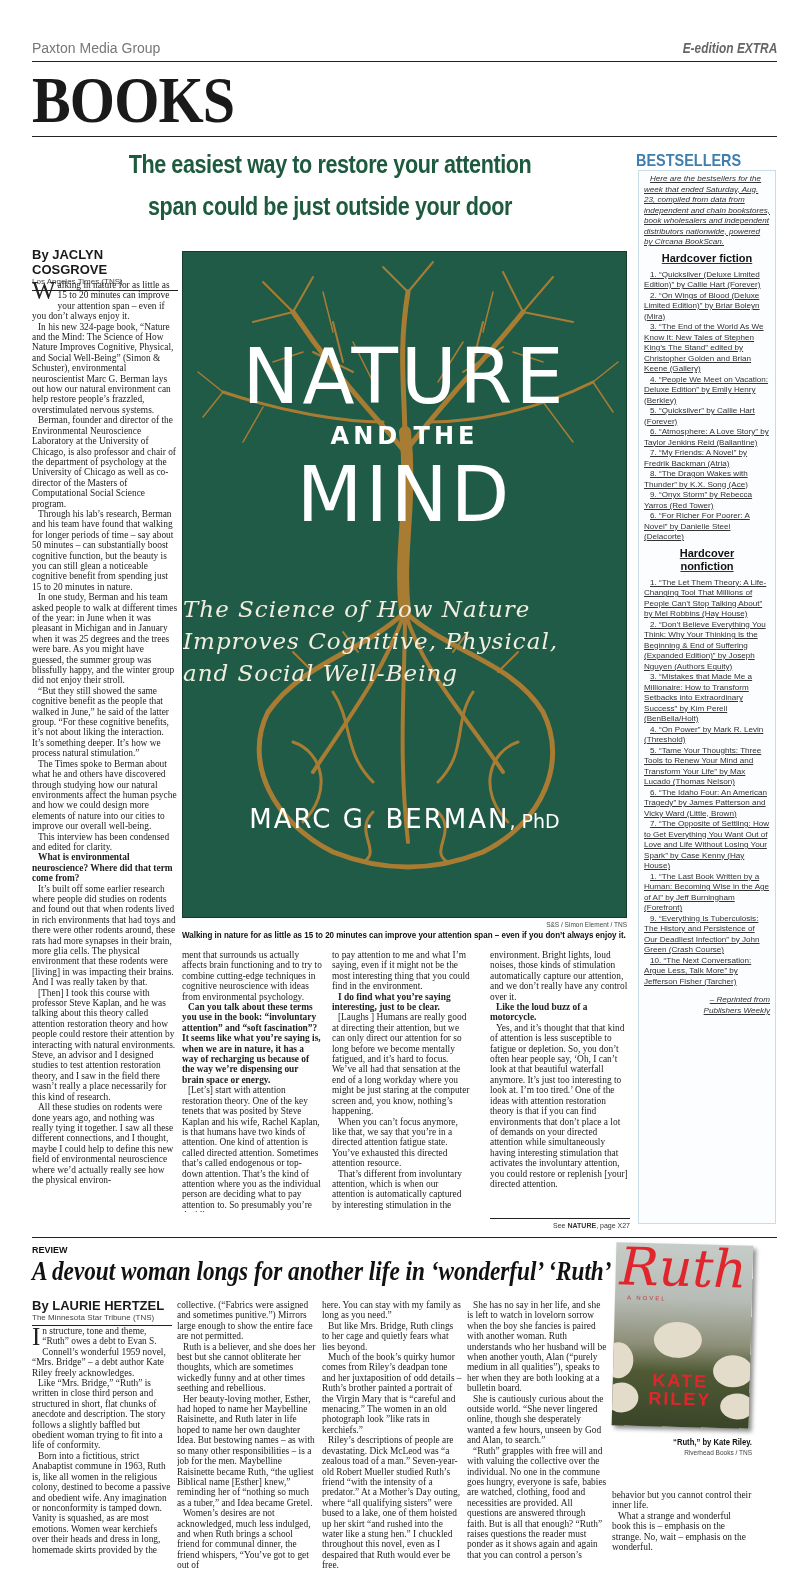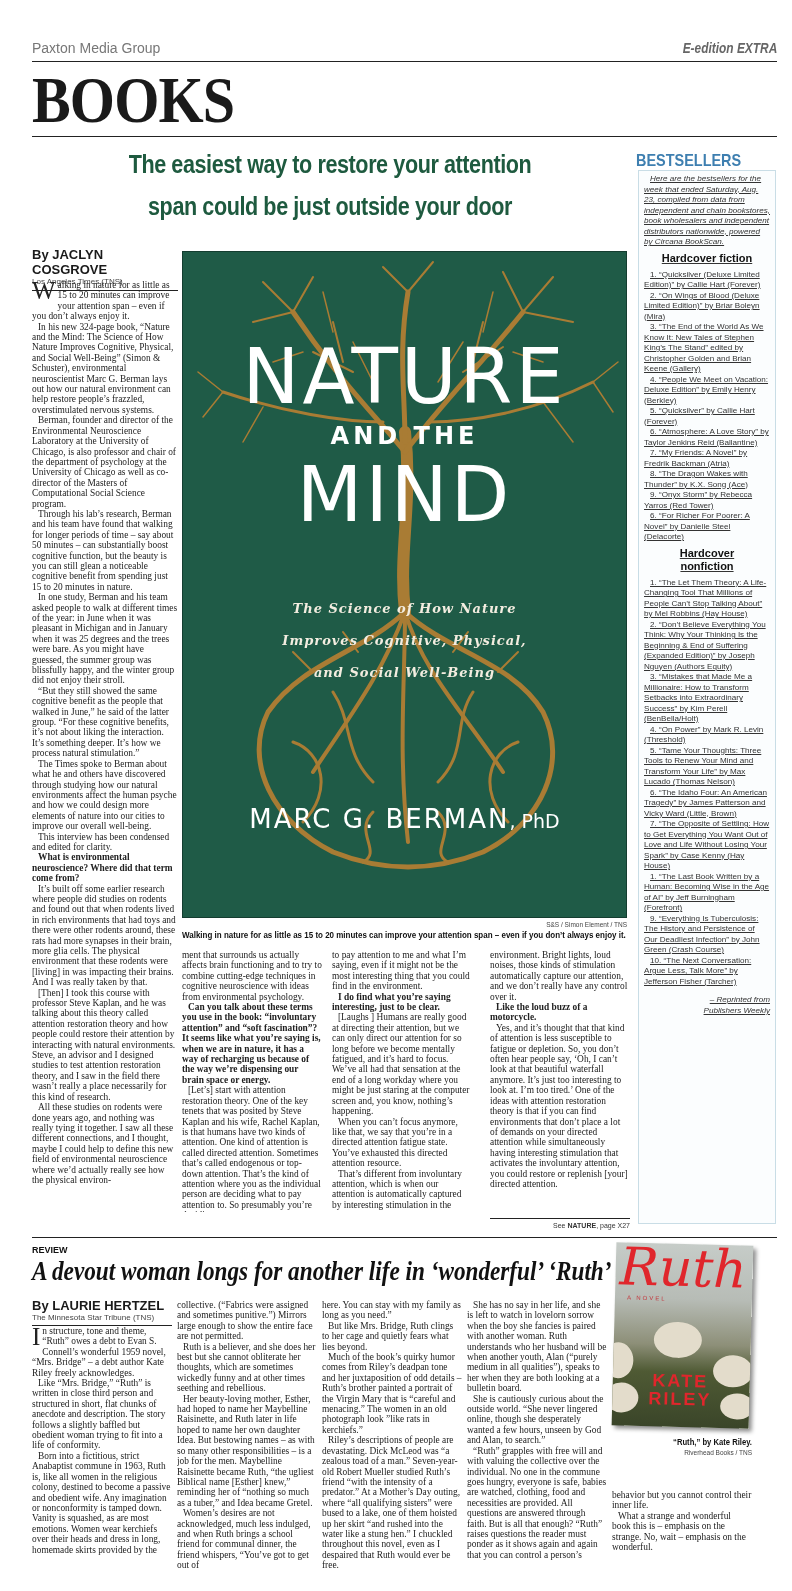--- a/index.html
+++ b/index.html
@@ -25,21 +25,21 @@
   .body-text p.q { font-weight: bold; }
   .dropcap::first-letter { float: left; font-size: 25px; line-height: 20px; margin: 1px 2px 0 0; }
 
   .col1 { position: absolute; left: 32px; top: 280px; width: 146px; height: 930px; overflow: hidden; }
 
   .cover { position: absolute; left: 182px; top: 251px; width: 445px; height: 667px; background: #1f5b47; border: 1px solid #143d30; overflow: hidden; }
   .cover svg { position: absolute; left: 0; top: 0; }
   .cover-title1 { position: absolute; left: 0; width: 100%; text-align: center; top: 80px; font-family: "DejaVu Sans", sans-serif; color: #fff; font-size: 76px; letter-spacing: 3px; font-weight: normal; }
   .cover-title2 { position: absolute; left: 0; width: 100%; text-align: center; top: 170px; font-family: "DejaVu Sans", sans-serif; font-weight: bold; color: #fff; font-size: 24px; letter-spacing: 4px; }
   .cover-title3 { position: absolute; left: 0; width: 100%; text-align: center; top: 198px; font-family: "DejaVu Sans", sans-serif; color: #fff; font-size: 76px; letter-spacing: 3px; }
-  .cover-subtitle { position: absolute; left: 0; width: 100%; text-align: center; top: 341px; font-family: "DejaVu Serif", serif; font-style: italic; font-weight: bold; color: #f3ede0; font-size: 13px; line-height: 32px; letter-spacing: 1px; }
+  .cover-subtitle { position: absolute; left: 0; width: 100%; top: 341px; font-family: "DejaVu Serif", serif; font-style: italic; font-weight: normal; color: #f3ede0; font-size: 23px; line-height: 32px; letter-spacing: 1px; }
   .cover-author { position: absolute; left: 0; width: 100%; text-align: center; top: 552px; font-family: "DejaVu Sans", sans-serif; font-weight: normal; color: #fff; font-size: 26px; letter-spacing: 2px; }
   .cover-author small { font-size: 19px; letter-spacing: 0; }
 
   .photo-credit { position: absolute; left: 182px; top: 921px; width: 445px; text-align: right; font-family: "Liberation Sans", sans-serif; font-size: 6.5px; color: #444; }
   .caption { position: absolute; left: 182px; top: 930px; width: 445px; font-family: "Liberation Sans", sans-serif; font-weight: bold; font-size: 8.6px; color: #111; white-space: nowrap; transform: scaleX(0.93); transform-origin: left; }
 
   .col2 { position: absolute; left: 182px; top: 950px; width: 140px; height: 262px; overflow: hidden; }
   .col3 { position: absolute; left: 332px; top: 950px; width: 140px; height: 262px; overflow: hidden; }
   .col4 { position: absolute; left: 490px; top: 950px; width: 140px; height: 262px; overflow: hidden; }
   .jump-rule { position: absolute; left: 490px; top: 1218px; width: 140px; border-top: 1px solid #222; }

